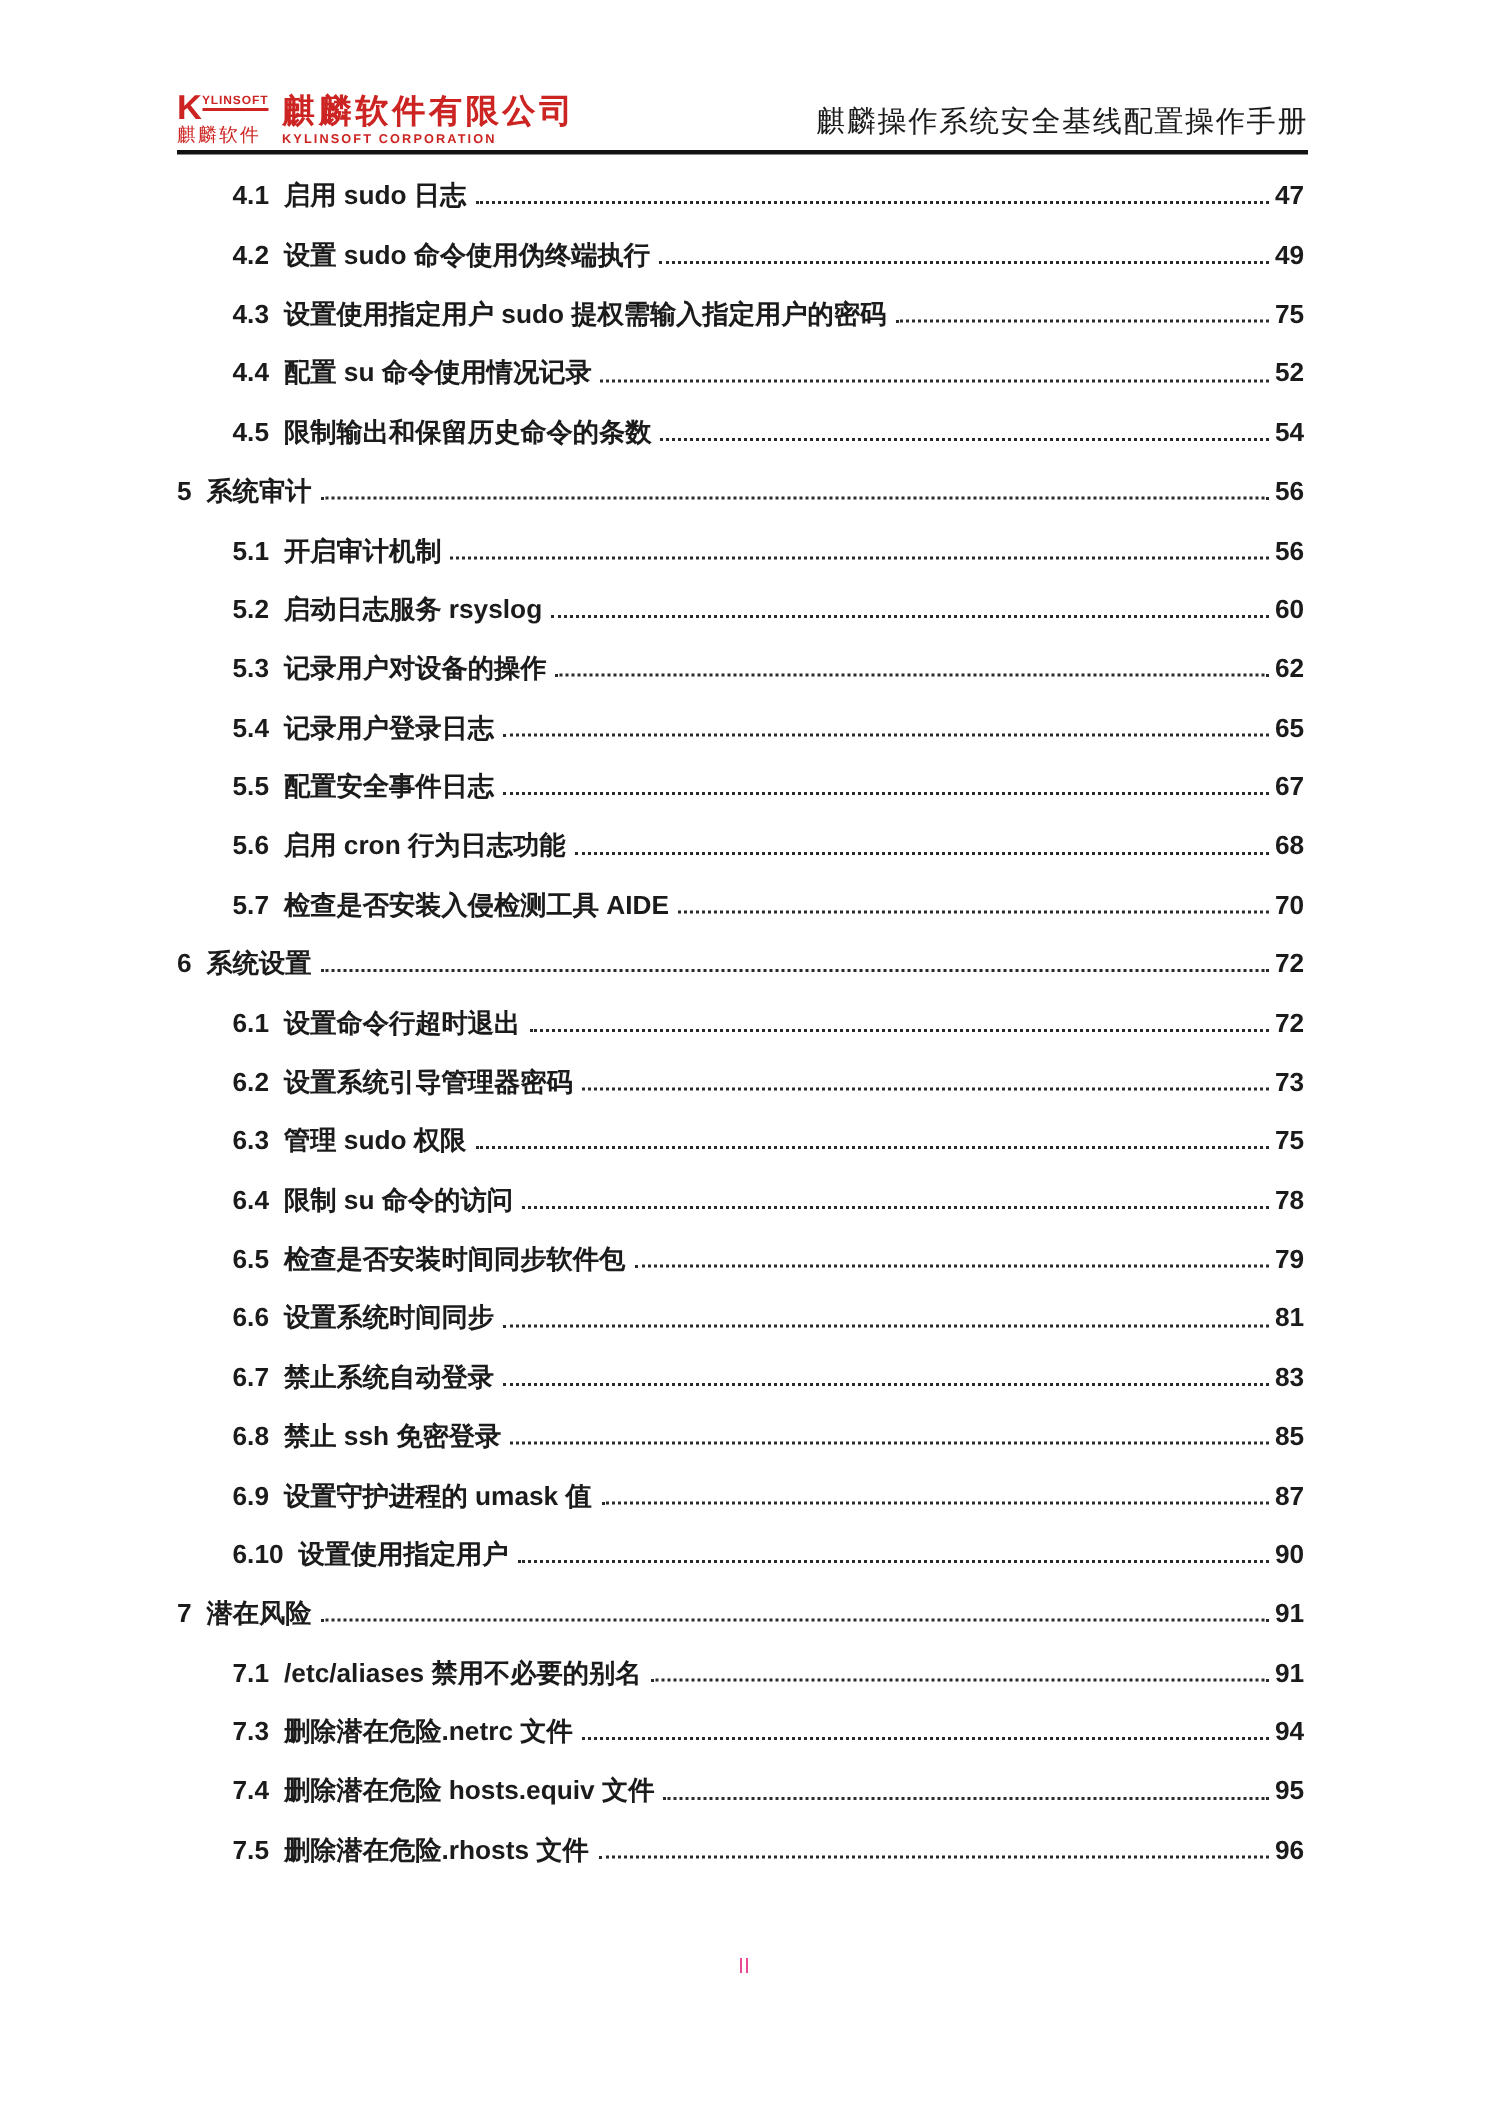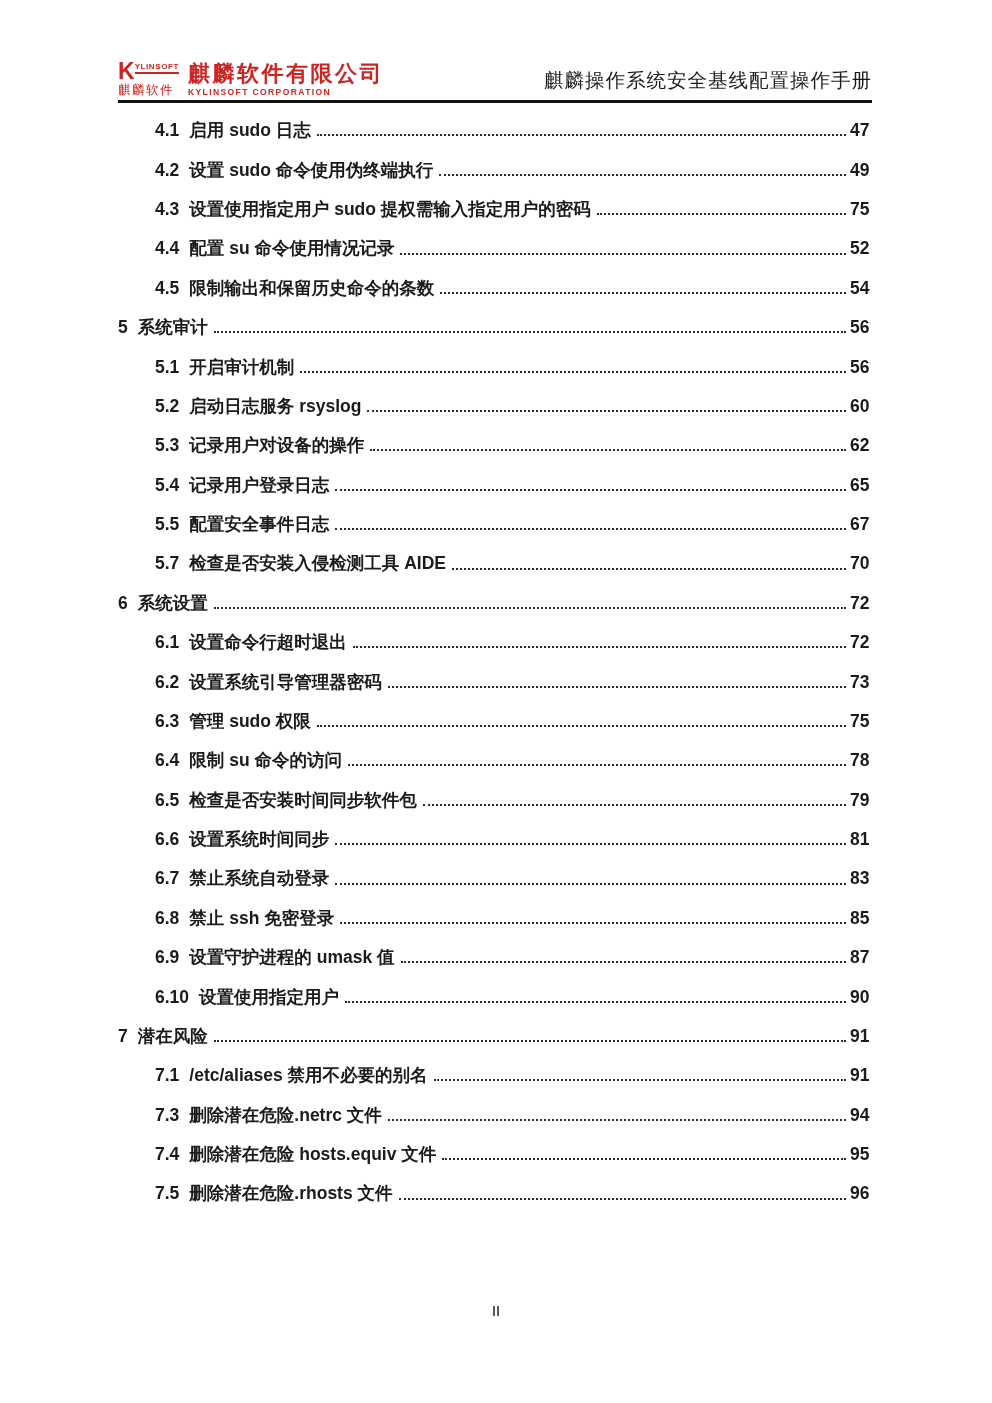--- a/index.html
+++ b/index.html
@@ -129,21 +129,21 @@
   }
 
   
   .page-footer {
     position: absolute;
     left: 0;
     right: 0;
     top: 1303px;
     text-align: center;
     font-size: 14.5px;
-    color: #000000;
+    color: #ec4899;
   }
 </style>
 </head>
 <body>
 
 <div class="page">
 
   <header class="page-header">
     <div class="logo">
       <div class="logo-mark">
@@ -224,20 +224,26 @@
     <span class="toc-dots"></span>
     <span class="toc-page">65</span>
   </div>
       <div class="toc-row level-2">
     <span class="toc-num">5.5</span>
     <span class="toc-title">配置安全事件日志</span>
     <span class="toc-dots"></span>
     <span class="toc-page">67</span>
   </div>
       <div class="toc-row level-2">
+    <span class="toc-num">5.6</span>
+    <span class="toc-title">启用 cron 行为日志功能</span>
+    <span class="toc-dots"></span>
+    <span class="toc-page">68</span>
+  </div>
+      <div class="toc-row level-2">
     <span class="toc-num">5.7</span>
     <span class="toc-title">检查是否安装入侵检测工具 AIDE</span>
     <span class="toc-dots"></span>
     <span class="toc-page">70</span>
   </div>
       <div class="toc-row level-1">
     <span class="toc-num">6</span>
     <span class="toc-title">系统设置</span>
     <span class="toc-dots"></span>
     <span class="toc-page">72</span>

